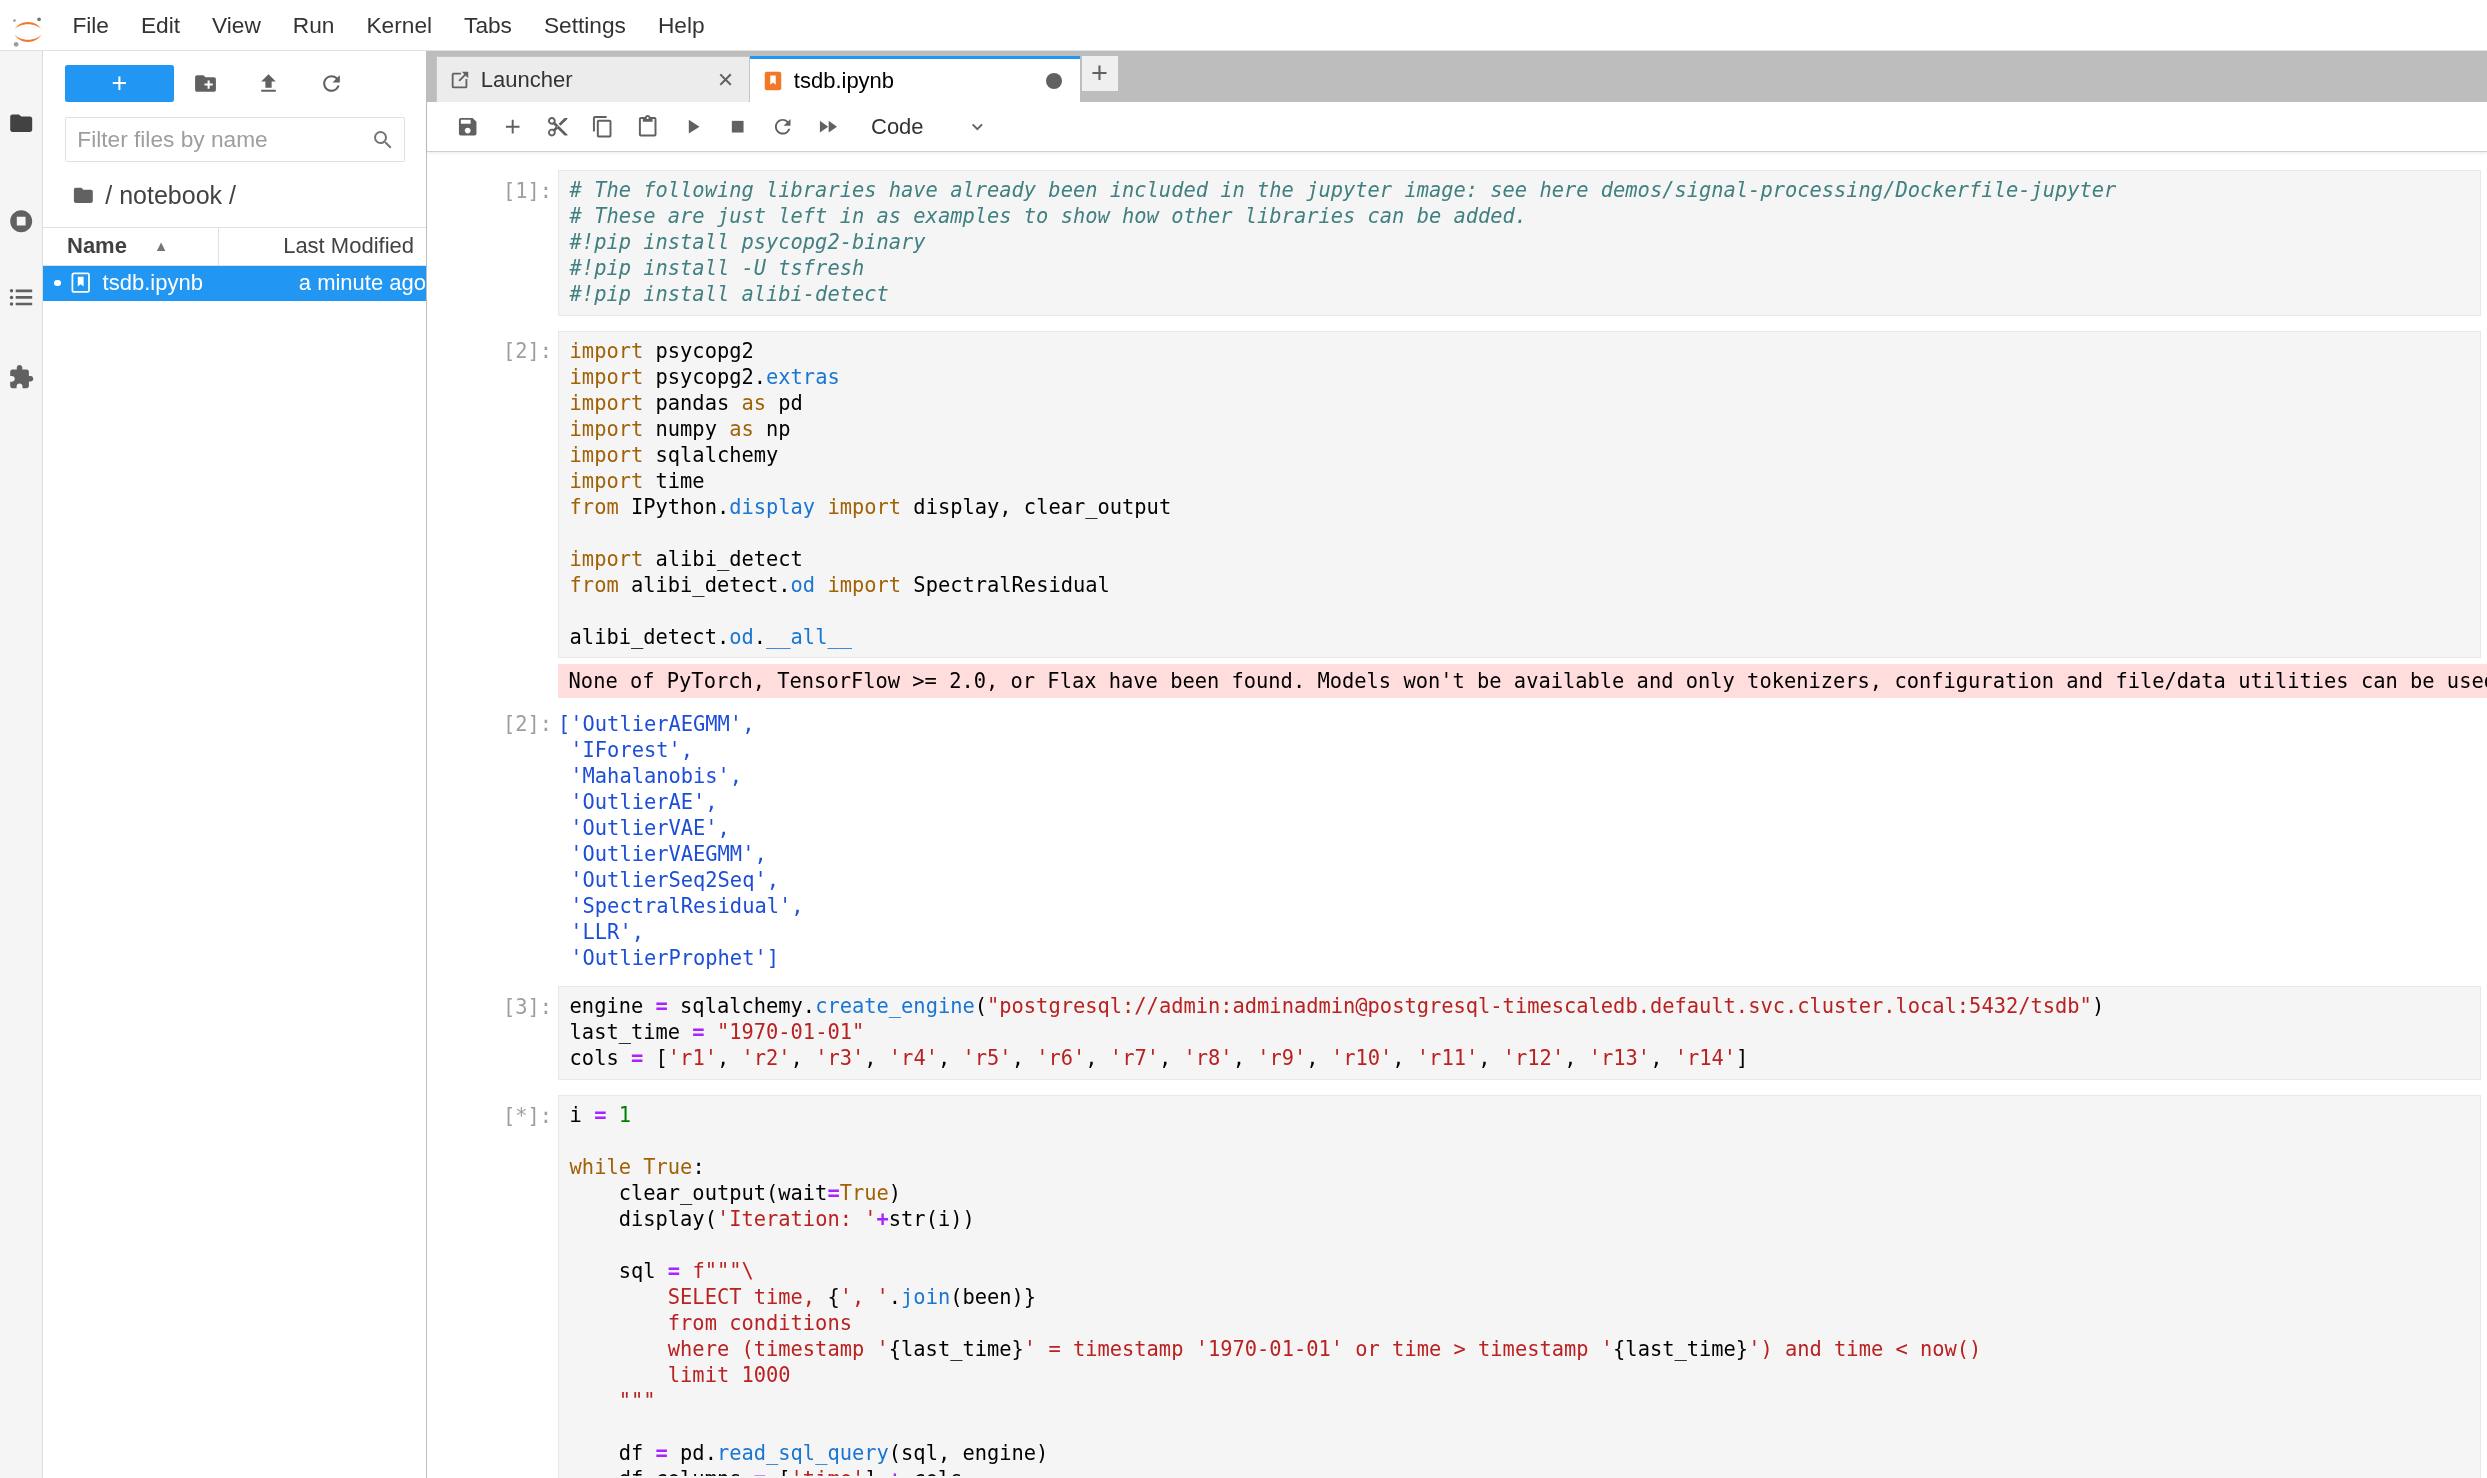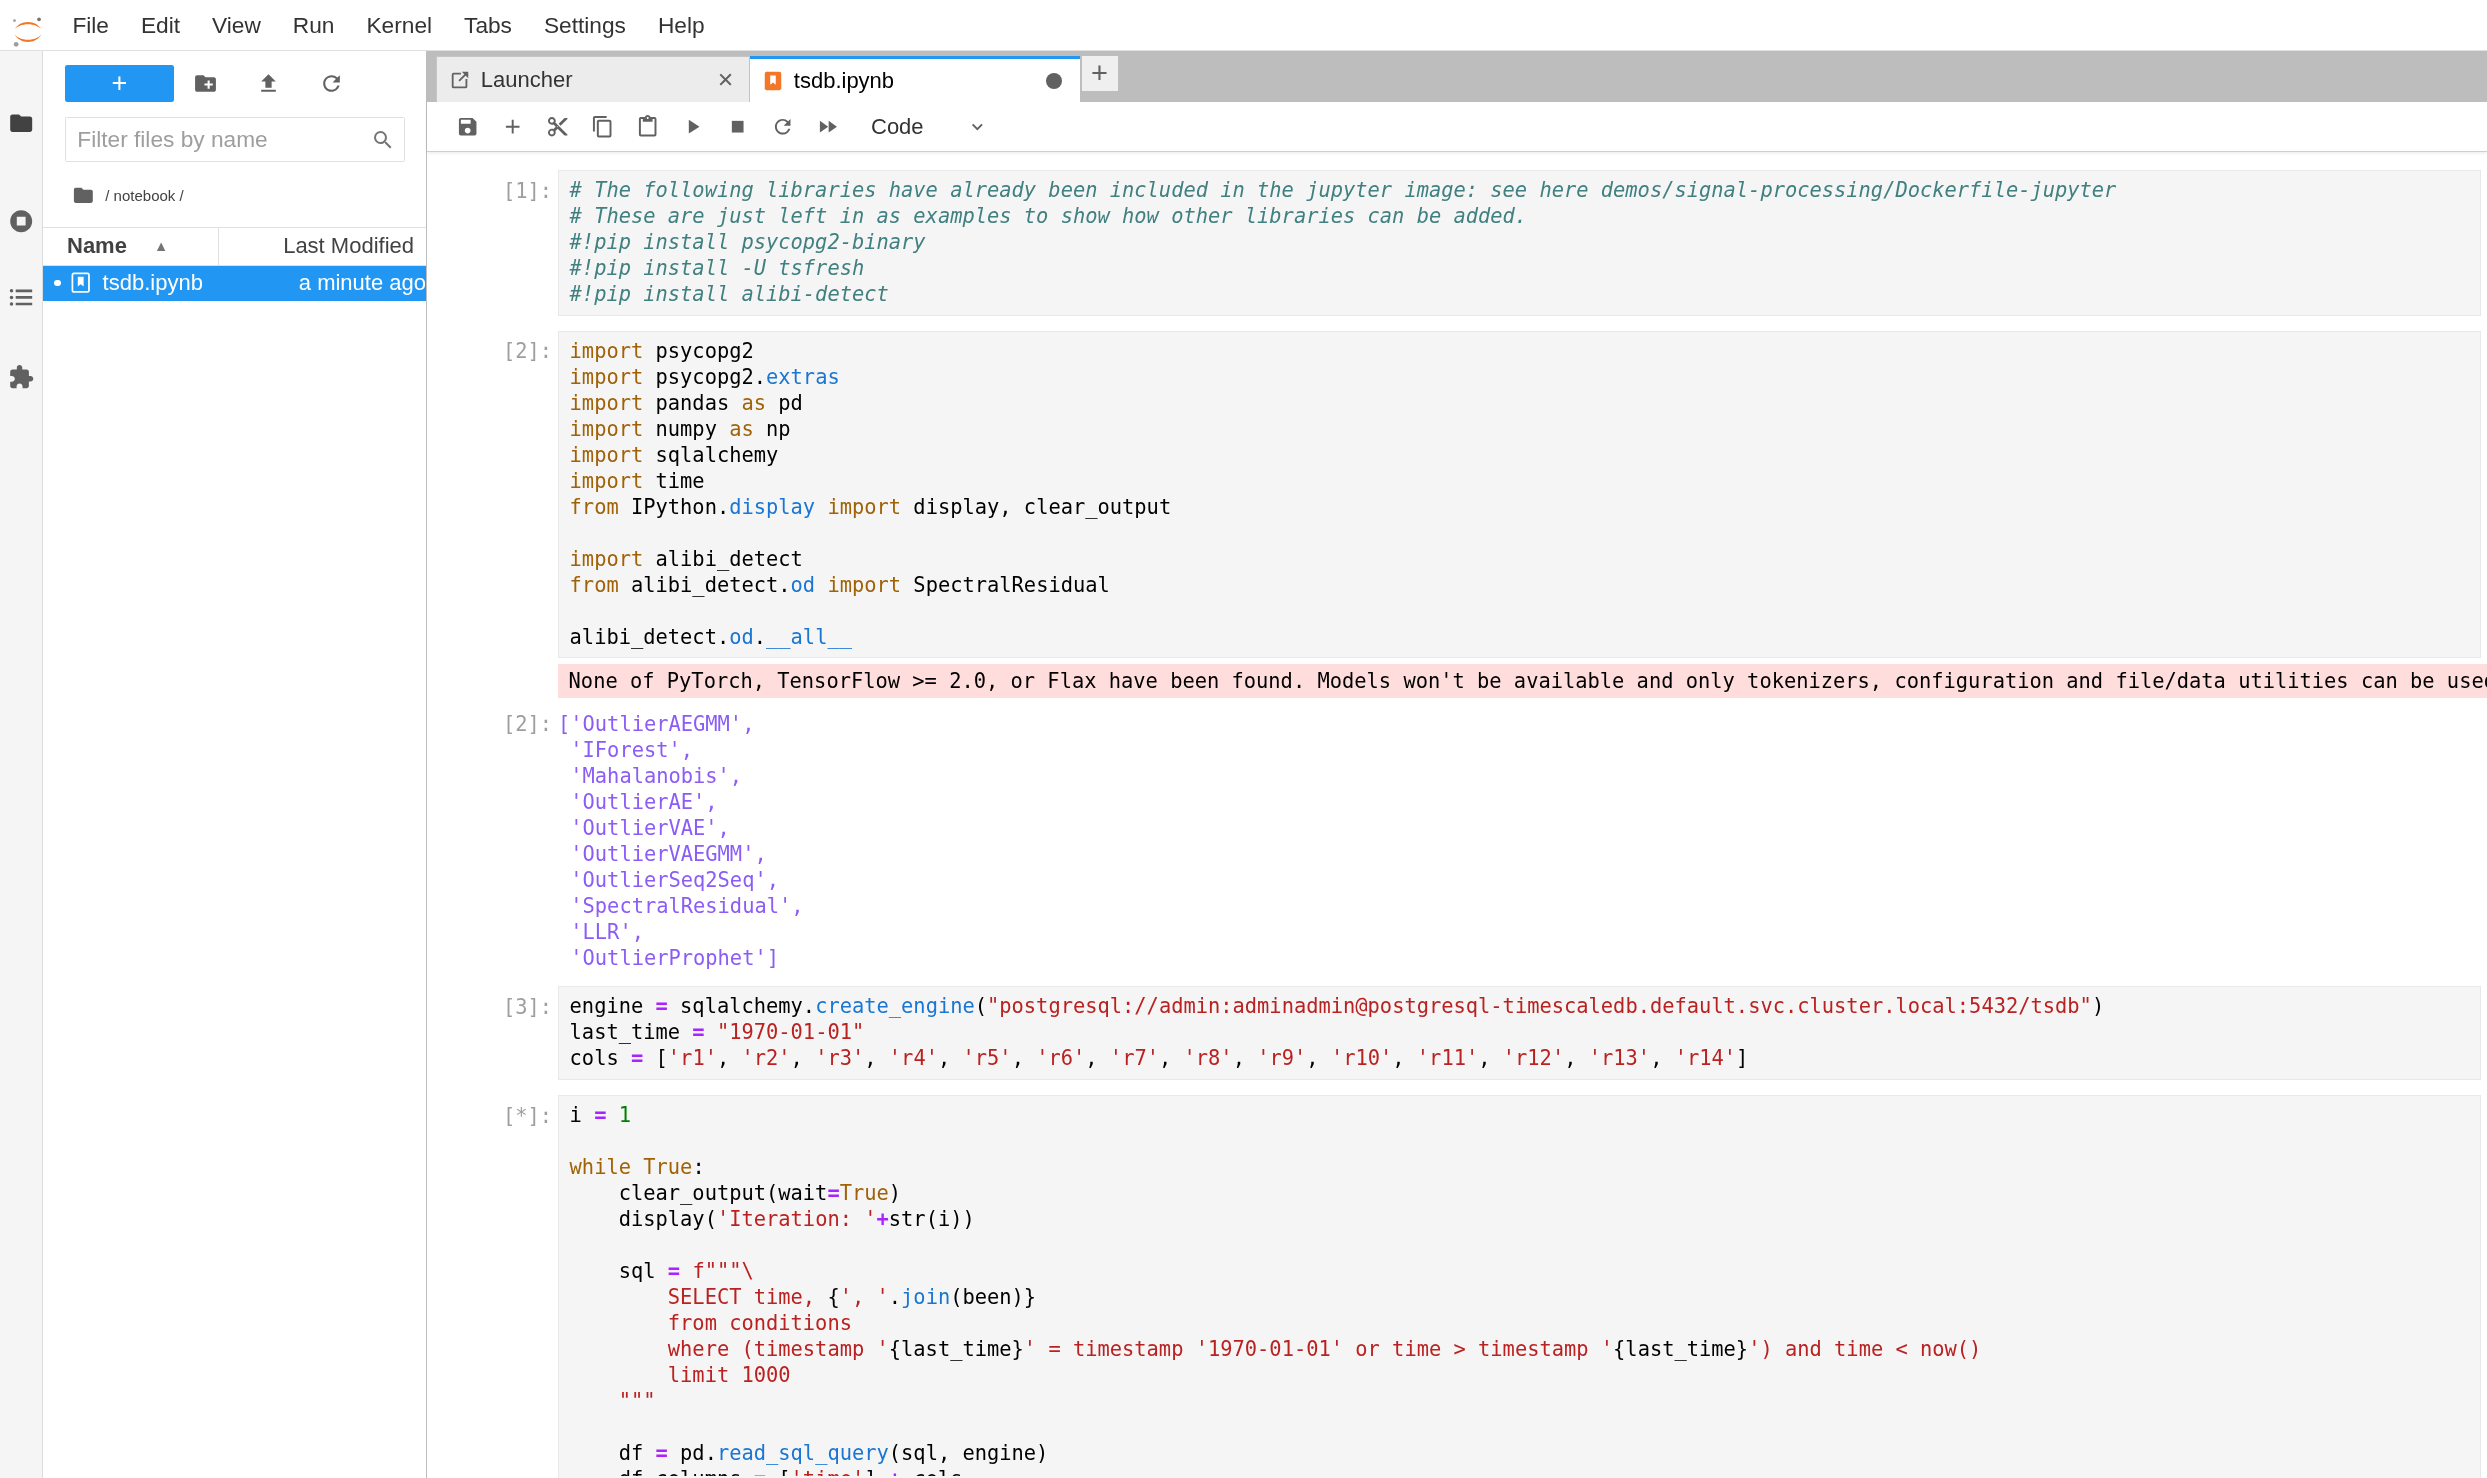--- a/index.html
+++ b/index.html
@@ -35,21 +35,21 @@
   .fb-act { width:63px; display:flex; justify-content:center; color:#616161; }
   .fb-act svg { width:25px; height:25px; }
   .fb-filter { margin:12px 21px 0 22px; height:45px; border:1.5px solid #e0e0e0; border-radius:1.5px;
                display:flex; align-items:center; padding:0 9px 0 11.3px; flex:none; }
   .fb-filter-ph { color:#9e9e9e; font-size:22.7px; flex:1; }
   .fb-filter .search { color:#757575; width:24px; height:24px; }
   .fb-filter .search svg { width:24px; height:24px; }
   .fb-crumb { display:flex; align-items:center; margin:18px 0 0 29px; height:30px; flex:none; }
   .fb-crumb .fldr { width:22.7px; height:22.7px; color:#616161; margin-right:10.6px; }
   .fb-crumb .fldr svg { width:22.7px; height:22.7px; }
-  .fb-crumb-text { font-size:15px; color:#424242; }
+  .fb-crumb-text { font-size:25px; color:#424242; }
   .fb-head { position:relative; margin-top:16.6px; height:39px; border-top:1.5px solid #e0e0e0;
              border-bottom:1.5px solid #e0e0e0; display:flex; align-items:center;
              font-size:22px; color:#424242; flex:none; }
   .fb-col-name { margin-left:24px; font-weight:bold; }
   .fb-caret { margin-left:27px; font-size:14.4px; color:#757575; }
   .fb-head-div { position:absolute; left:175px; top:0; bottom:0; border-left:1.5px solid #e0e0e0; }
   .fb-col-mod { margin-left:auto; margin-right:12px; }
   .fb-row { height:35px; background:#2196F3; color:#fff; display:flex; align-items:center;
             font-size:22px; flex:none; }
   .fb-dot { width:6.8px; height:6.8px; border-radius:50%; background:#fff; margin-left:11.3px; flex:none; }
@@ -91,21 +91,21 @@
             font:20.4px/26px "DejaVu Sans Mono", monospace; color:#9e9e9e; padding:7.6px 6px 0 0; }
   .editor { flex:1; margin-right:6px; background:#f5f5f5; border:0.8px solid #e8e8e8;
             padding:6px 0 7.6px 10.6px; font:20.4px/26px "DejaVu Sans Mono", monospace;
             overflow:hidden; }
   .line { height:26px; white-space:pre; }
   .line.clipped { height:9.8px; overflow:hidden; }
   .row-stderr { margin:-9px 0 6px; }
   .stderr { flex:1; margin-right:6px; background:#ffdddd; padding:3.8px 0 3.8px 10.6px;
             font:20.4px/26px "DejaVu Sans Mono", monospace; color:#000; white-space:pre; }
   .row-out { margin-bottom:15px; }
-  .outtext { flex:1; font:20.4px/26px "DejaVu Sans Mono", monospace; color:#8b5cf6;
+  .outtext { flex:1; font:20.4px/26px "DejaVu Sans Mono", monospace; color:#1d4ed8;
              white-space:pre; padding-top:7.6px; }
 
   .tk-c { color:#408080; font-style:italic; }
   .tk-k { color:#a16207; font-weight:normal; }
   .tk-s { color:#BA2121; }
   .tk-o { color:#AA22FF; font-weight:bold; }
   .tk-p { color:#1976D2; }
   .tk-n { color:#008000; }
   .tk-t { color:#000; }
 </style>

